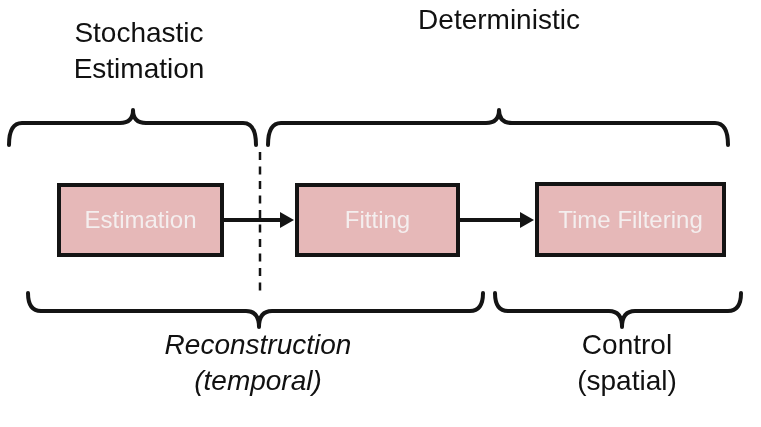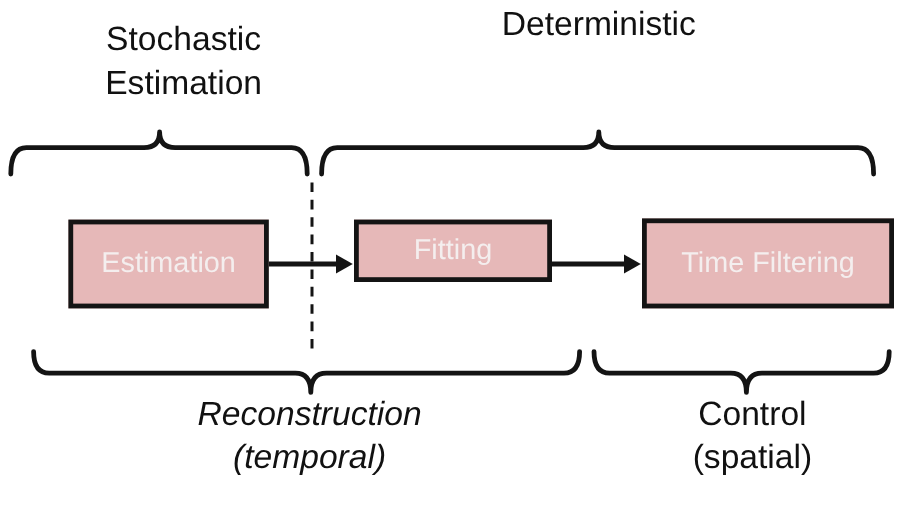--- a/index.html
+++ b/index.html
@@ -86,35 +86,35 @@
 
     <g>
       <line class="arrow-shaft" x1="460" y1="220" x2="521" y2="220"></line>
       <polygon class="arrow-head" points="520,212 534,220 520,228"></polygon>
     </g>
 
     <path class="brace" d="M 28,293 Q 28,311 41,311 L 246,311 Q 259,311 259,327 Q 259,311 272,311 L 470,311 Q 483,311 483,293"></path>
     <path class="brace" d="M 495,293 Q 495,311 508,311 L 609,311 Q 622,311 622,327 Q 622,311 635,311 L 728,311 Q 741,311 741,293"></path>
   </svg>
 
-  <div class="group-label" style="left:33px; top:15px;">
+  <div class="group-label" style="left:19px; top:15px;">
     <span>Stochastic</span>
     <span>Estimation</span>
   </div>
   <div class="group-label" style="left:379px; top:2px;">
     <span>Deterministic</span>
   </div>
 
   <div class="node" style="left:57px; top:183px; width:167px; height:74px;">
     <span>Estimation</span>
   </div>
-  <div class="node" style="left:295px; top:183px; width:165px; height:52px;text-align:right;">
+  <div class="node" style="left:295px; top:183px; width:165px; height:74px;text-align:right;">
     <span>Fitting</span>
   </div>
-  <div class="node" style="left:535px; top:182px; width:210px; height:75px;">
+  <div class="node" style="left:535px; top:182px; width:191px; height:75px;">
     <span>Time Filtering</span>
   </div>
 
   <div class="group-label" style="left:138px; top:327px;font-style:italic;">
     <span>Reconstruction</span>
     <span>(temporal)</span>
   </div>
   <div class="group-label" style="left:507px; top:327px;">
     <span>Control</span>
     <span>(spatial)</span>

